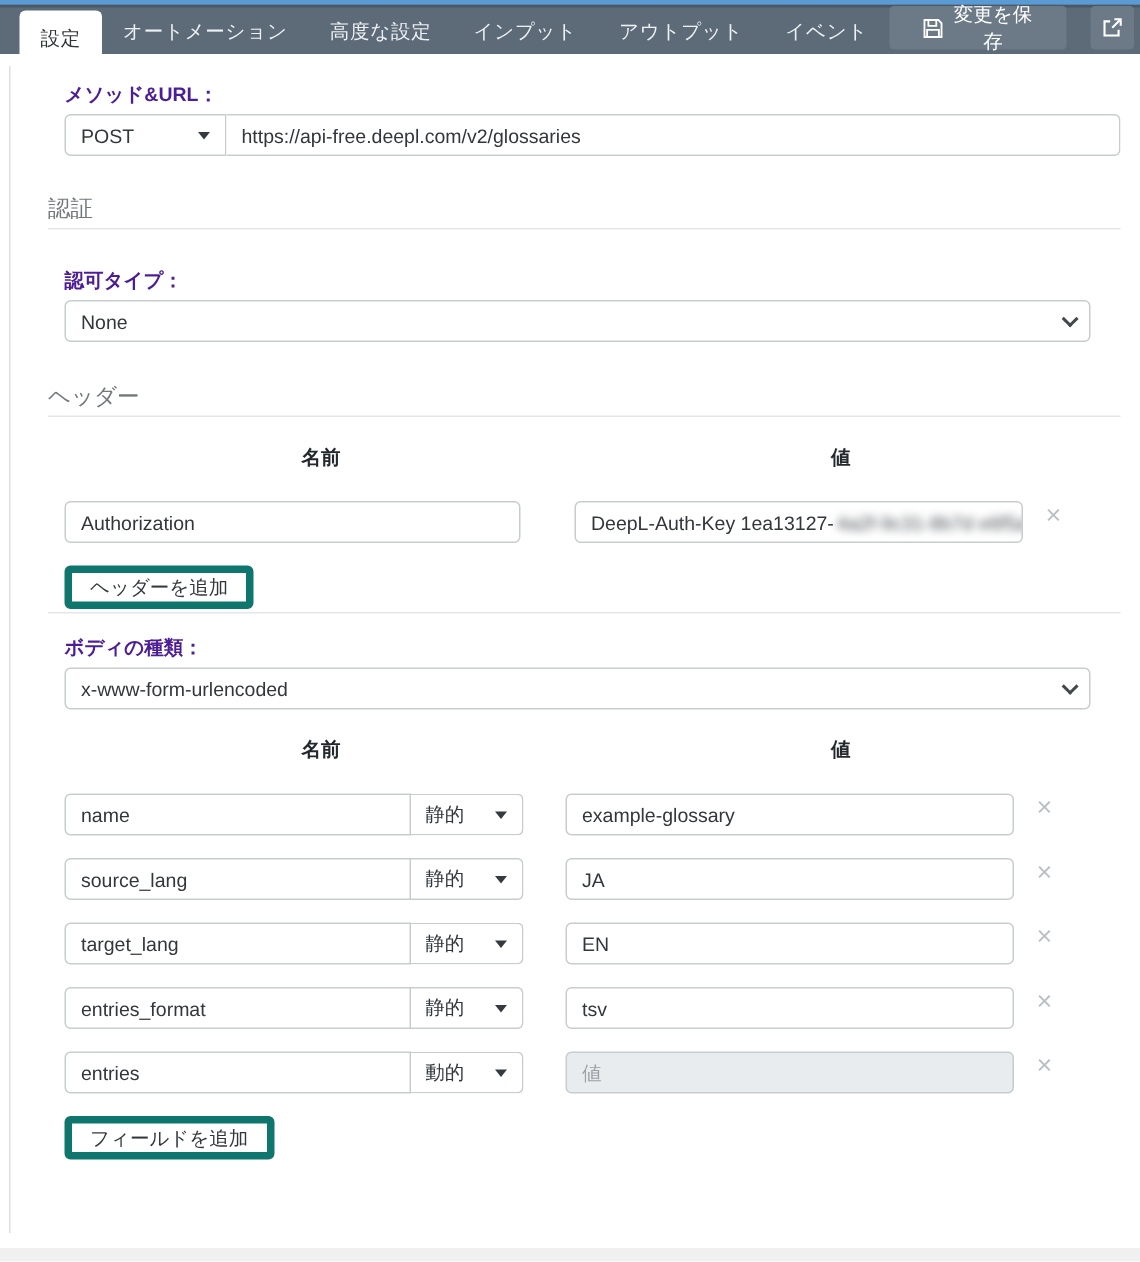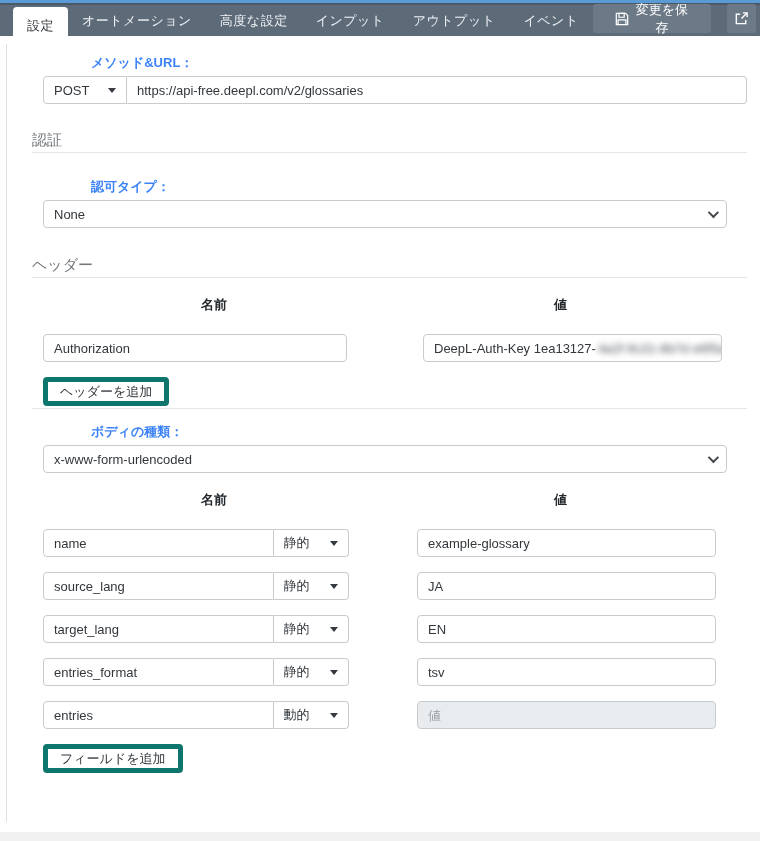--- a/index.html
+++ b/index.html
@@ -36,21 +36,21 @@
     height:29px; font-size:13px; display:flex; align-items:center; gap:6px;
     padding:0 22px; cursor:pointer;
   }
   .btn-slate.icon-only { width:33px; padding:0; justify-content:center; }
 
   
   .content {
     flex:1 1 auto; background:#fff; padding:0 20px 0 36px;
     border-left:1px solid #dcdfe3; margin-left:6px;
   }
-  .form-label { font-weight:bold; color:#3b82f6; font-size:13px; line-height:16px;margin-left:48px; }
+  .form-label { font-weight:bold; color:#4c1d95; font-size:13px; line-height:16px; }
   .section-heading { font-size:15px; color:#72777c; font-weight:400; line-height:20px; margin-left:-11px; }
   .rule { border:none; border-top:1px solid #e3e5e8; margin:2px -7px 0 -11px; }
 
   
   .text-input, .fake-input, .select {
     height:28px; border:1px solid #c8cccf; border-radius:4px; background:#fff;
     font-size:13px; color:#32373c; padding:0 10px;
     font-family:"Liberation Sans","DejaVu Sans",sans-serif;
   }
   .text-input { width:100%; }
@@ -64,33 +64,33 @@
   }
   .caret {
     width:0; height:0; border-left:4px solid transparent; border-right:4px solid transparent;
     border-top:5px solid #343a40; flex:0 0 auto; margin-left:10px;
   }
   .select-wide { width:684px; }
 
   
   .method-block { margin-top:11px; }
   .input-group { display:flex; margin-top:5px; width:704px; }
-  .input-group .select { border-radius:4px 0 0 4px; width:84px;align-items:center; }
+  .input-group .select { border-radius:4px 0 0 4px; width:108px;align-items:center; }
   .input-group .text-input { border-radius:0 4px 4px 0; border-left:none; flex:1; }
 
   .auth-heading { margin-top:26px; }
   .auth-label { margin-top:26px; }
   .mt-select { margin-top:5px; }
 
   .hdr-heading { margin-top:27px; }
   .cols-header { display:flex; margin-top:18px; font-weight:bold; color:#23282d; }
   .cols-header .col-name { width:342px; text-align:center; }
   .cols-header .col-value { width:299px; text-align:center; margin-left:26px; }
 
-  .kv-row { display:flex; align-items:flex-start; margin-top:15px;gap:40px; }
+  .kv-row { display:flex; align-items:flex-start; margin-top:15px; }
   .kv-row.first { margin-top:20px; }
   .name-single { width:304px; flex:0 0 304px; }
   .name-group { display:flex; width:306px; flex:0 0 306px; }
   .name-group .text-input { width:248px; border-radius:4px 0 0 4px; }
   .name-group .select { width:80px; border-radius:0 4px 4px 0; border-left:none; justify-content:space-between; }
   .value-col { margin-left:28px; width:299px; flex:0 0 299px; }
   .value-col-hdr { margin-left:36px; width:299px; flex:0 0 299px; }
   .fake-input { display:flex; align-items:center; overflow:hidden; white-space:nowrap; }
   .blurred { filter:blur(3px); color:#4a4f54; margin-left:2px; }
   .remove-x {

